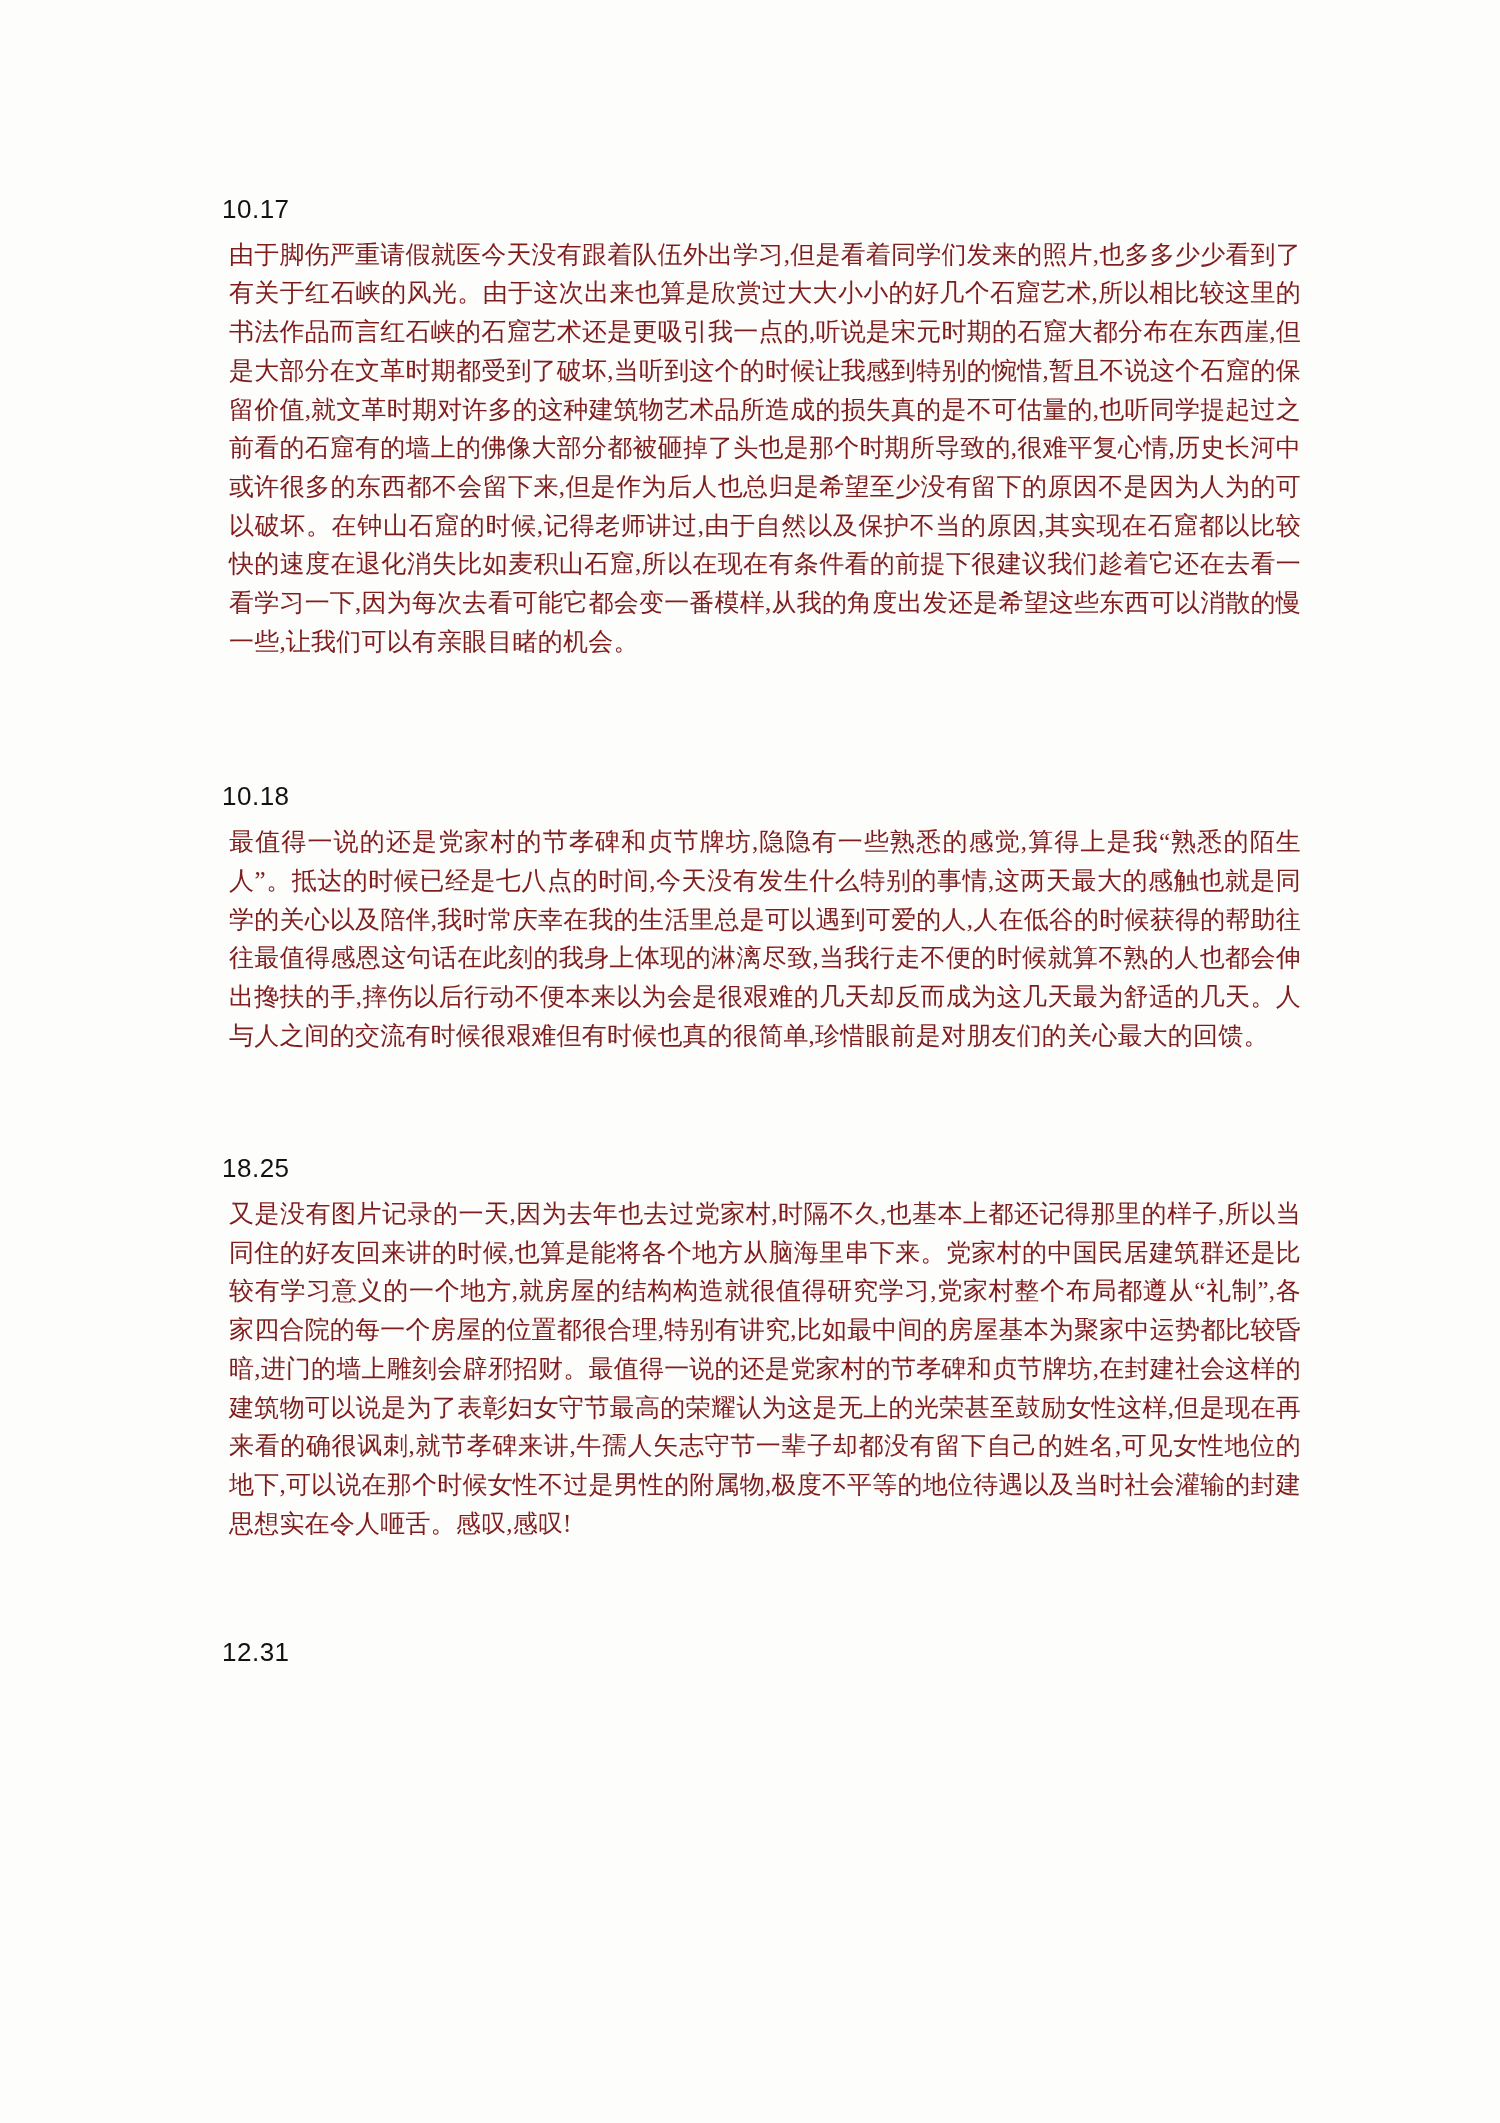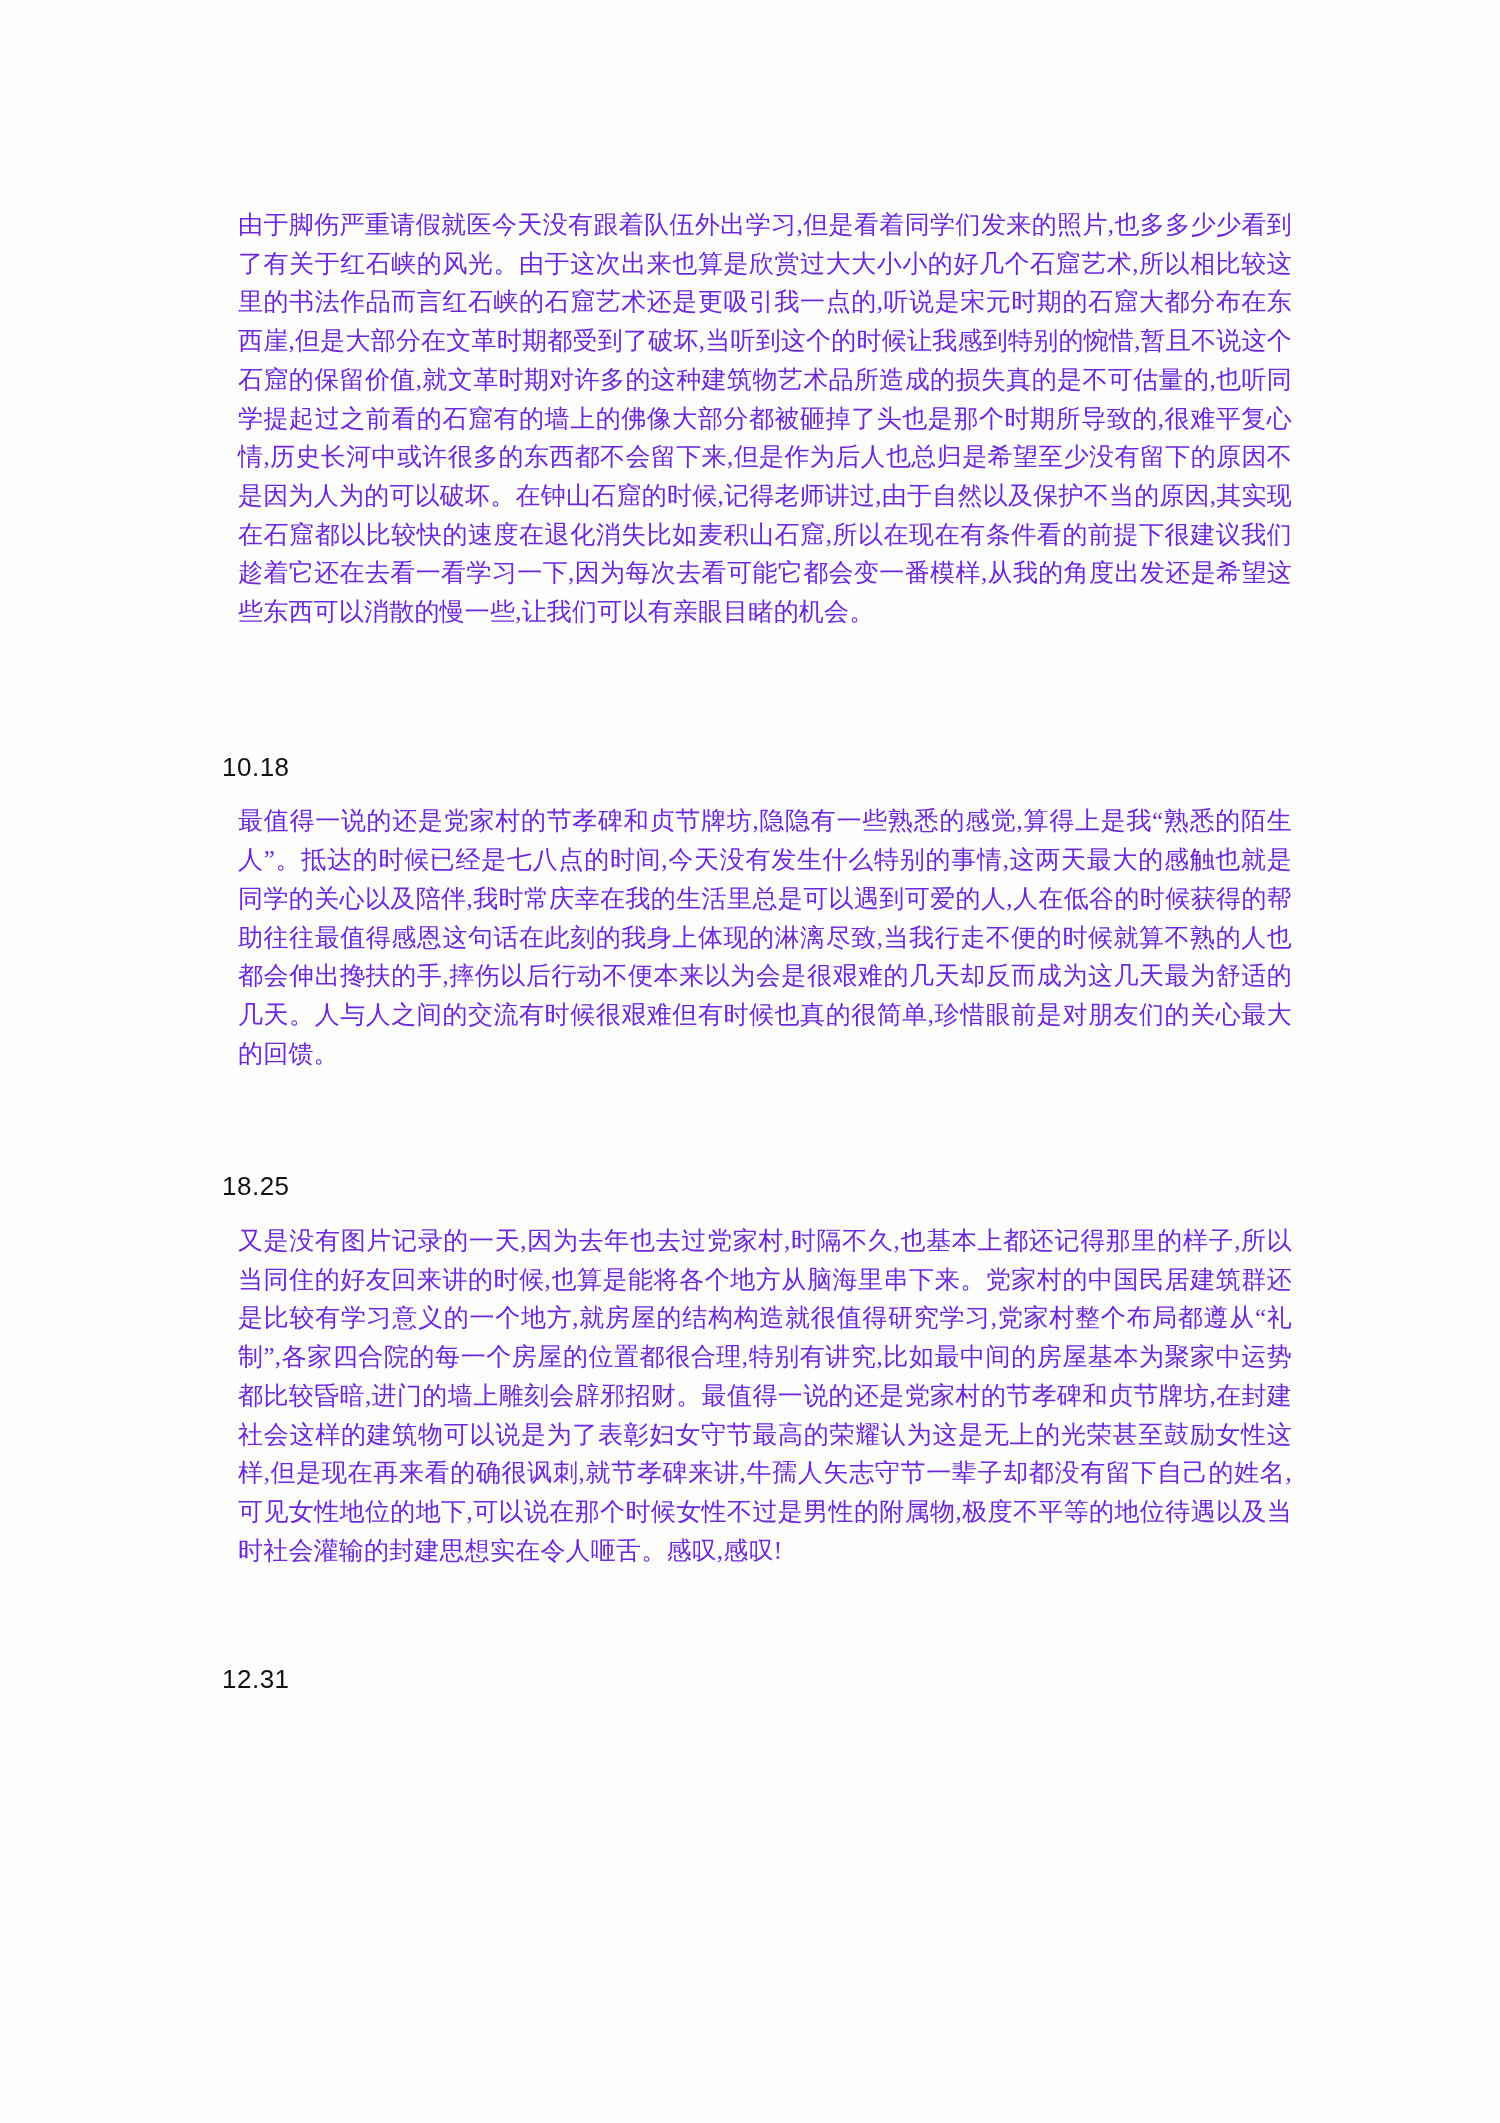--- a/index.html
+++ b/index.html
@@ -22,38 +22,39 @@
     margin: 0;
   }
   .entry-date {
     font-family: "Liberation Sans", "DejaVu Sans", sans-serif;
     font-size: 26px;
     line-height: 38.7px;
     letter-spacing: 0.5px;
     color: #121212;
   }
   .entry-body {
-    margin: 16px;
+    margin: 7px;
     font-size: 25px;
     line-height: 38.7px;
     text-align: justify;
     letter-spacing: 0.2px;
     word-break: break-all;
-    color: #6d28d9;
+    color: #7f1d1d;
   }
   .gap-after-1 { margin-bottom: 116px; }
   .gap-after-2 { margin-bottom: 94px; }
   .gap-after-3 { margin-bottom: 90px; }
 </style>
 </head>
 <body>
 
 <div class="page">
 
   <div class="entry gap-after-1">
+    <div class="entry-date">10.17</div>
     <p class="entry-body">由于脚伤严重请假就医今天没有跟着队伍外出学习,但是看着同学们发来的照片,也多多少少看到了有关于红石峡的风光。由于这次出来也算是欣赏过大大小小的好几个石窟艺术,所以相比较这里的书法作品而言红石峡的石窟艺术还是更吸引我一点的,听说是宋元时期的石窟大都分布在东西崖,但是大部分在文革时期都受到了破坏,当听到这个的时候让我感到特别的惋惜,暂且不说这个石窟的保留价值,就文革时期对许多的这种建筑物艺术品所造成的损失真的是不可估量的,也听同学提起过之前看的石窟有的墙上的佛像大部分都被砸掉了头也是那个时期所导致的,很难平复心情,历史长河中或许很多的东西都不会留下来,但是作为后人也总归是希望至少没有留下的原因不是因为人为的可以破坏。在钟山石窟的时候,记得老师讲过,由于自然以及保护不当的原因,其实现在石窟都以比较快的速度在退化消失比如麦积山石窟,所以在现在有条件看的前提下很建议我们趁着它还在去看一看学习一下,因为每次去看可能它都会变一番模样,从我的角度出发还是希望这些东西可以消散的慢一些,让我们可以有亲眼目睹的机会。</p>
   </div>
 
   <div class="entry gap-after-2">
     <div class="entry-date">10.18</div>
     <p class="entry-body">最值得一说的还是党家村的节孝碑和贞节牌坊,隐隐有一些熟悉的感觉,算得上是我“熟悉的陌生人”。抵达的时候已经是七八点的时间,今天没有发生什么特别的事情,这两天最大的感触也就是同学的关心以及陪伴,我时常庆幸在我的生活里总是可以遇到可爱的人,人在低谷的时候获得的帮助往往最值得感恩这句话在此刻的我身上体现的淋漓尽致,当我行走不便的时候就算不熟的人也都会伸出搀扶的手,摔伤以后行动不便本来以为会是很艰难的几天却反而成为这几天最为舒适的几天。人与人之间的交流有时候很艰难但有时候也真的很简单,珍惜眼前是对朋友们的关心最大的回馈。</p>
   </div>
 
   <div class="entry gap-after-3">
     <div class="entry-date">18.25</div>

